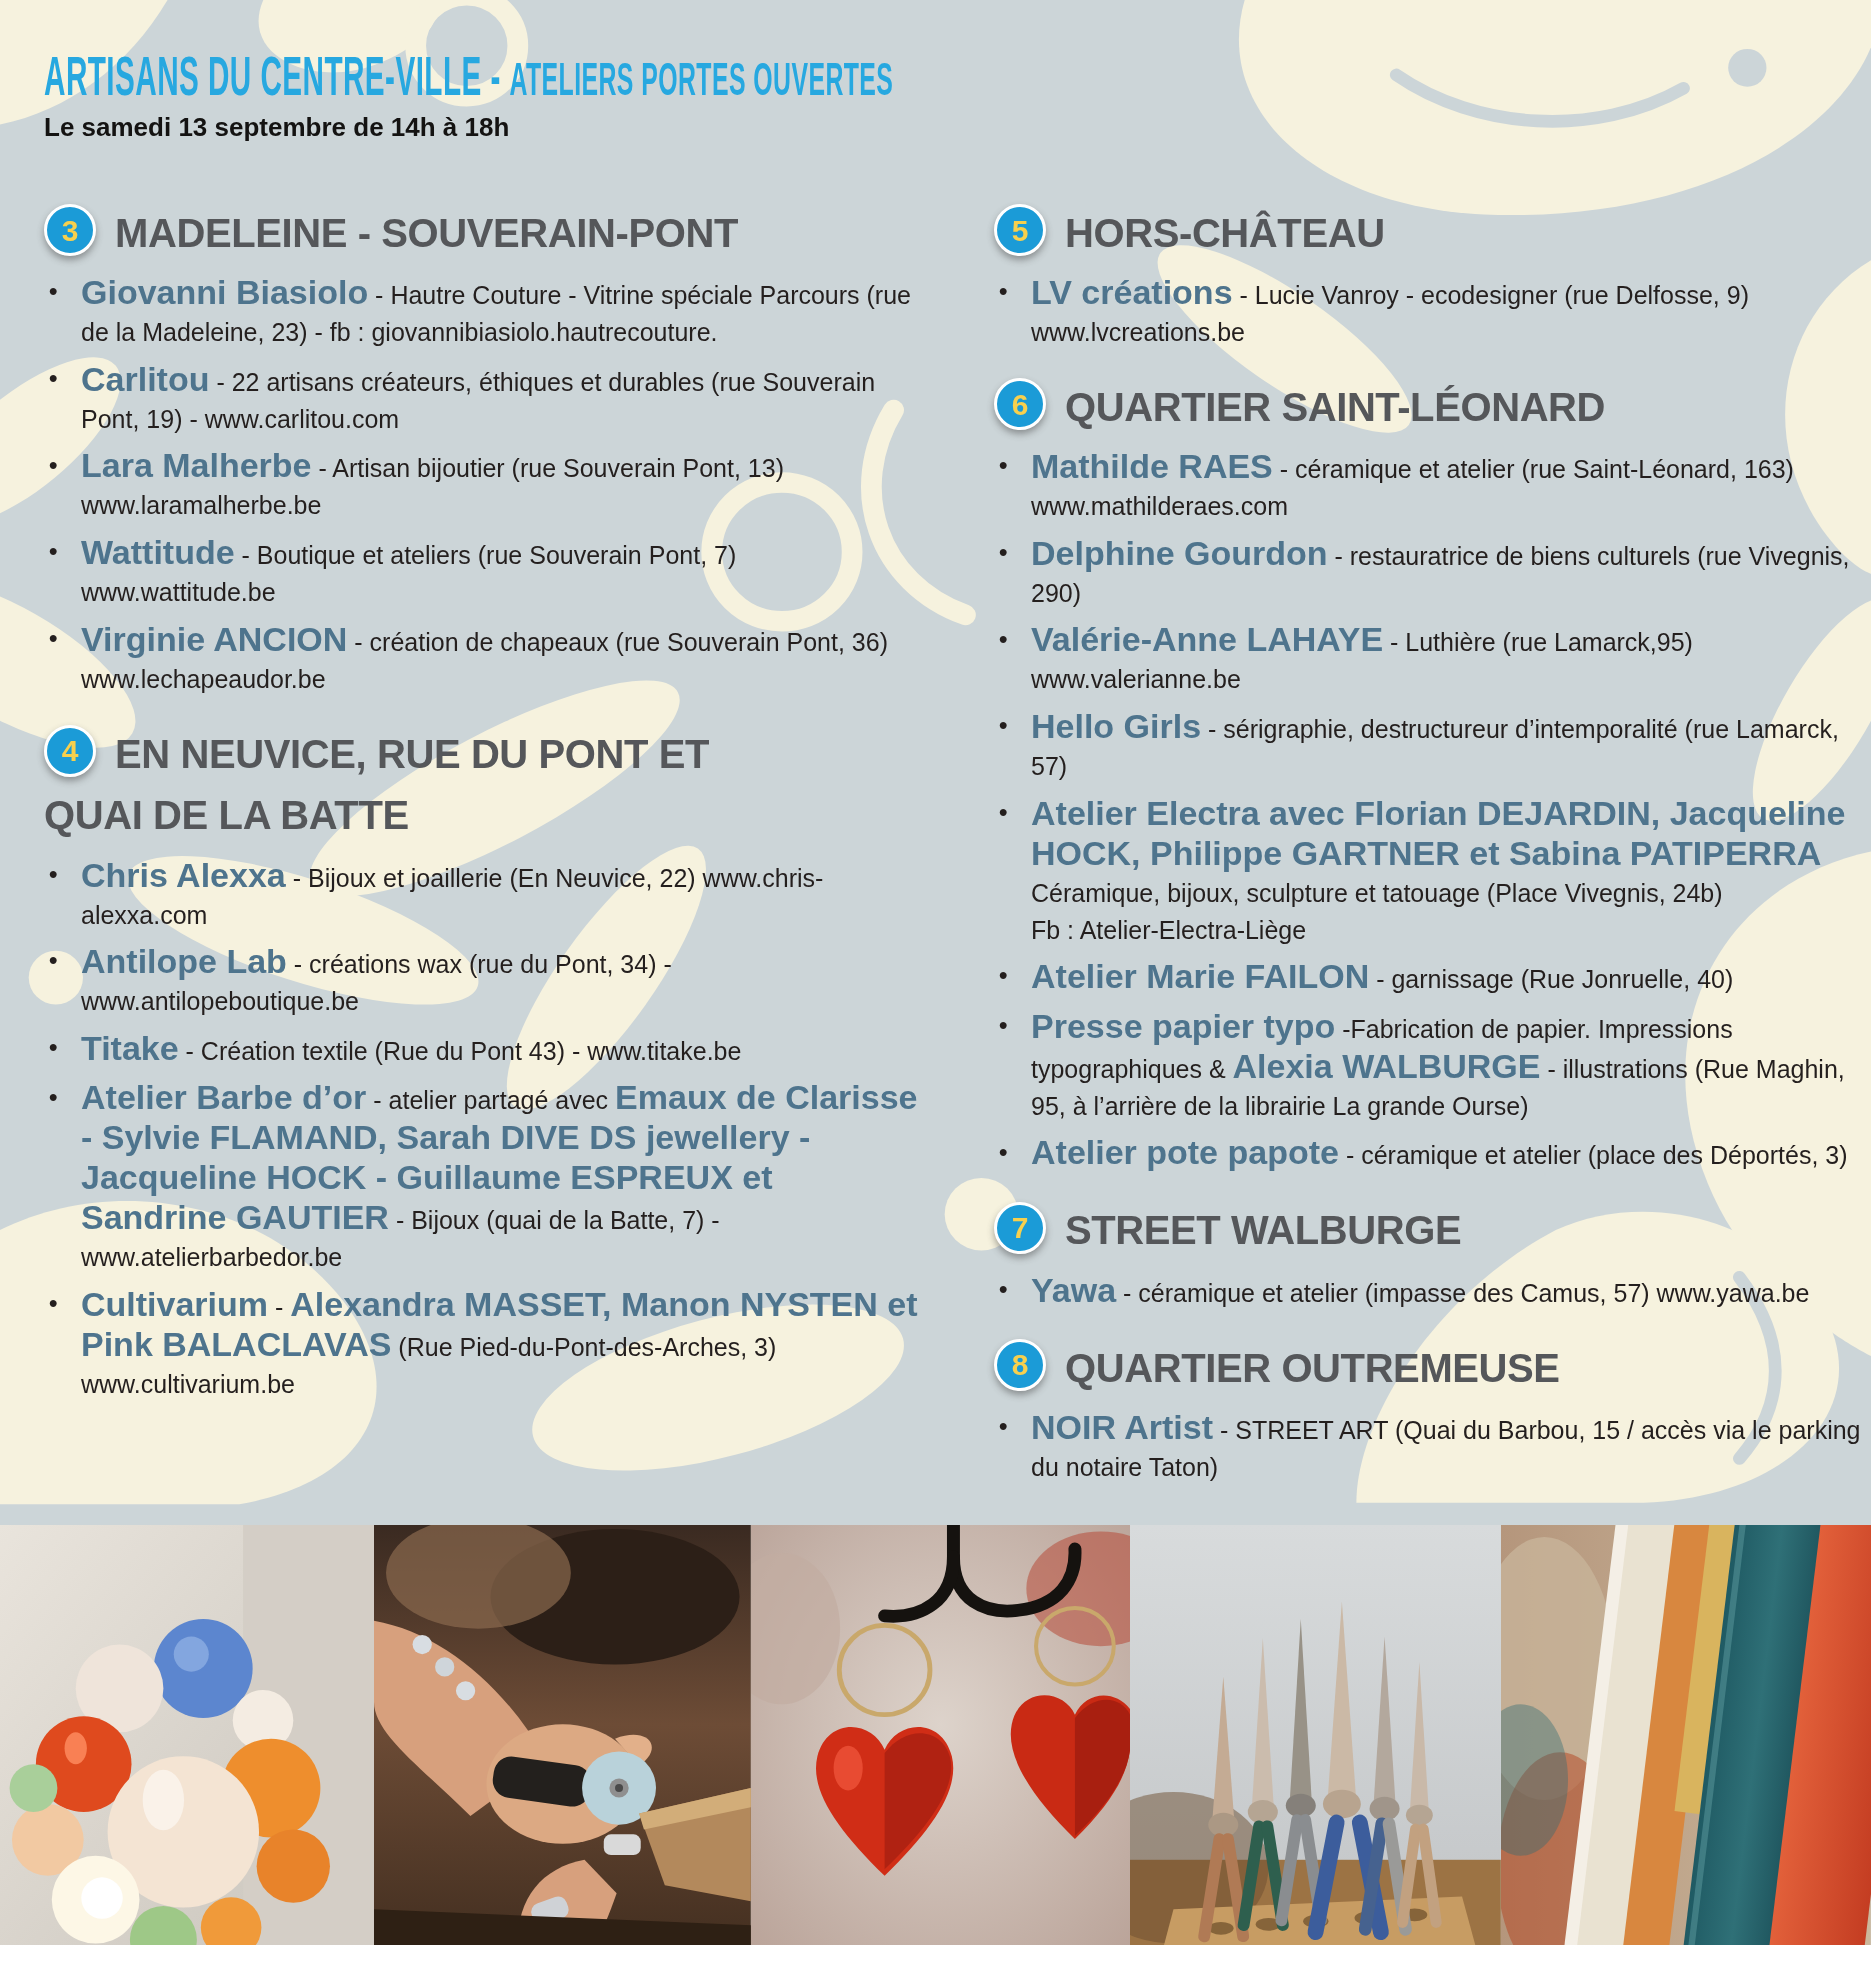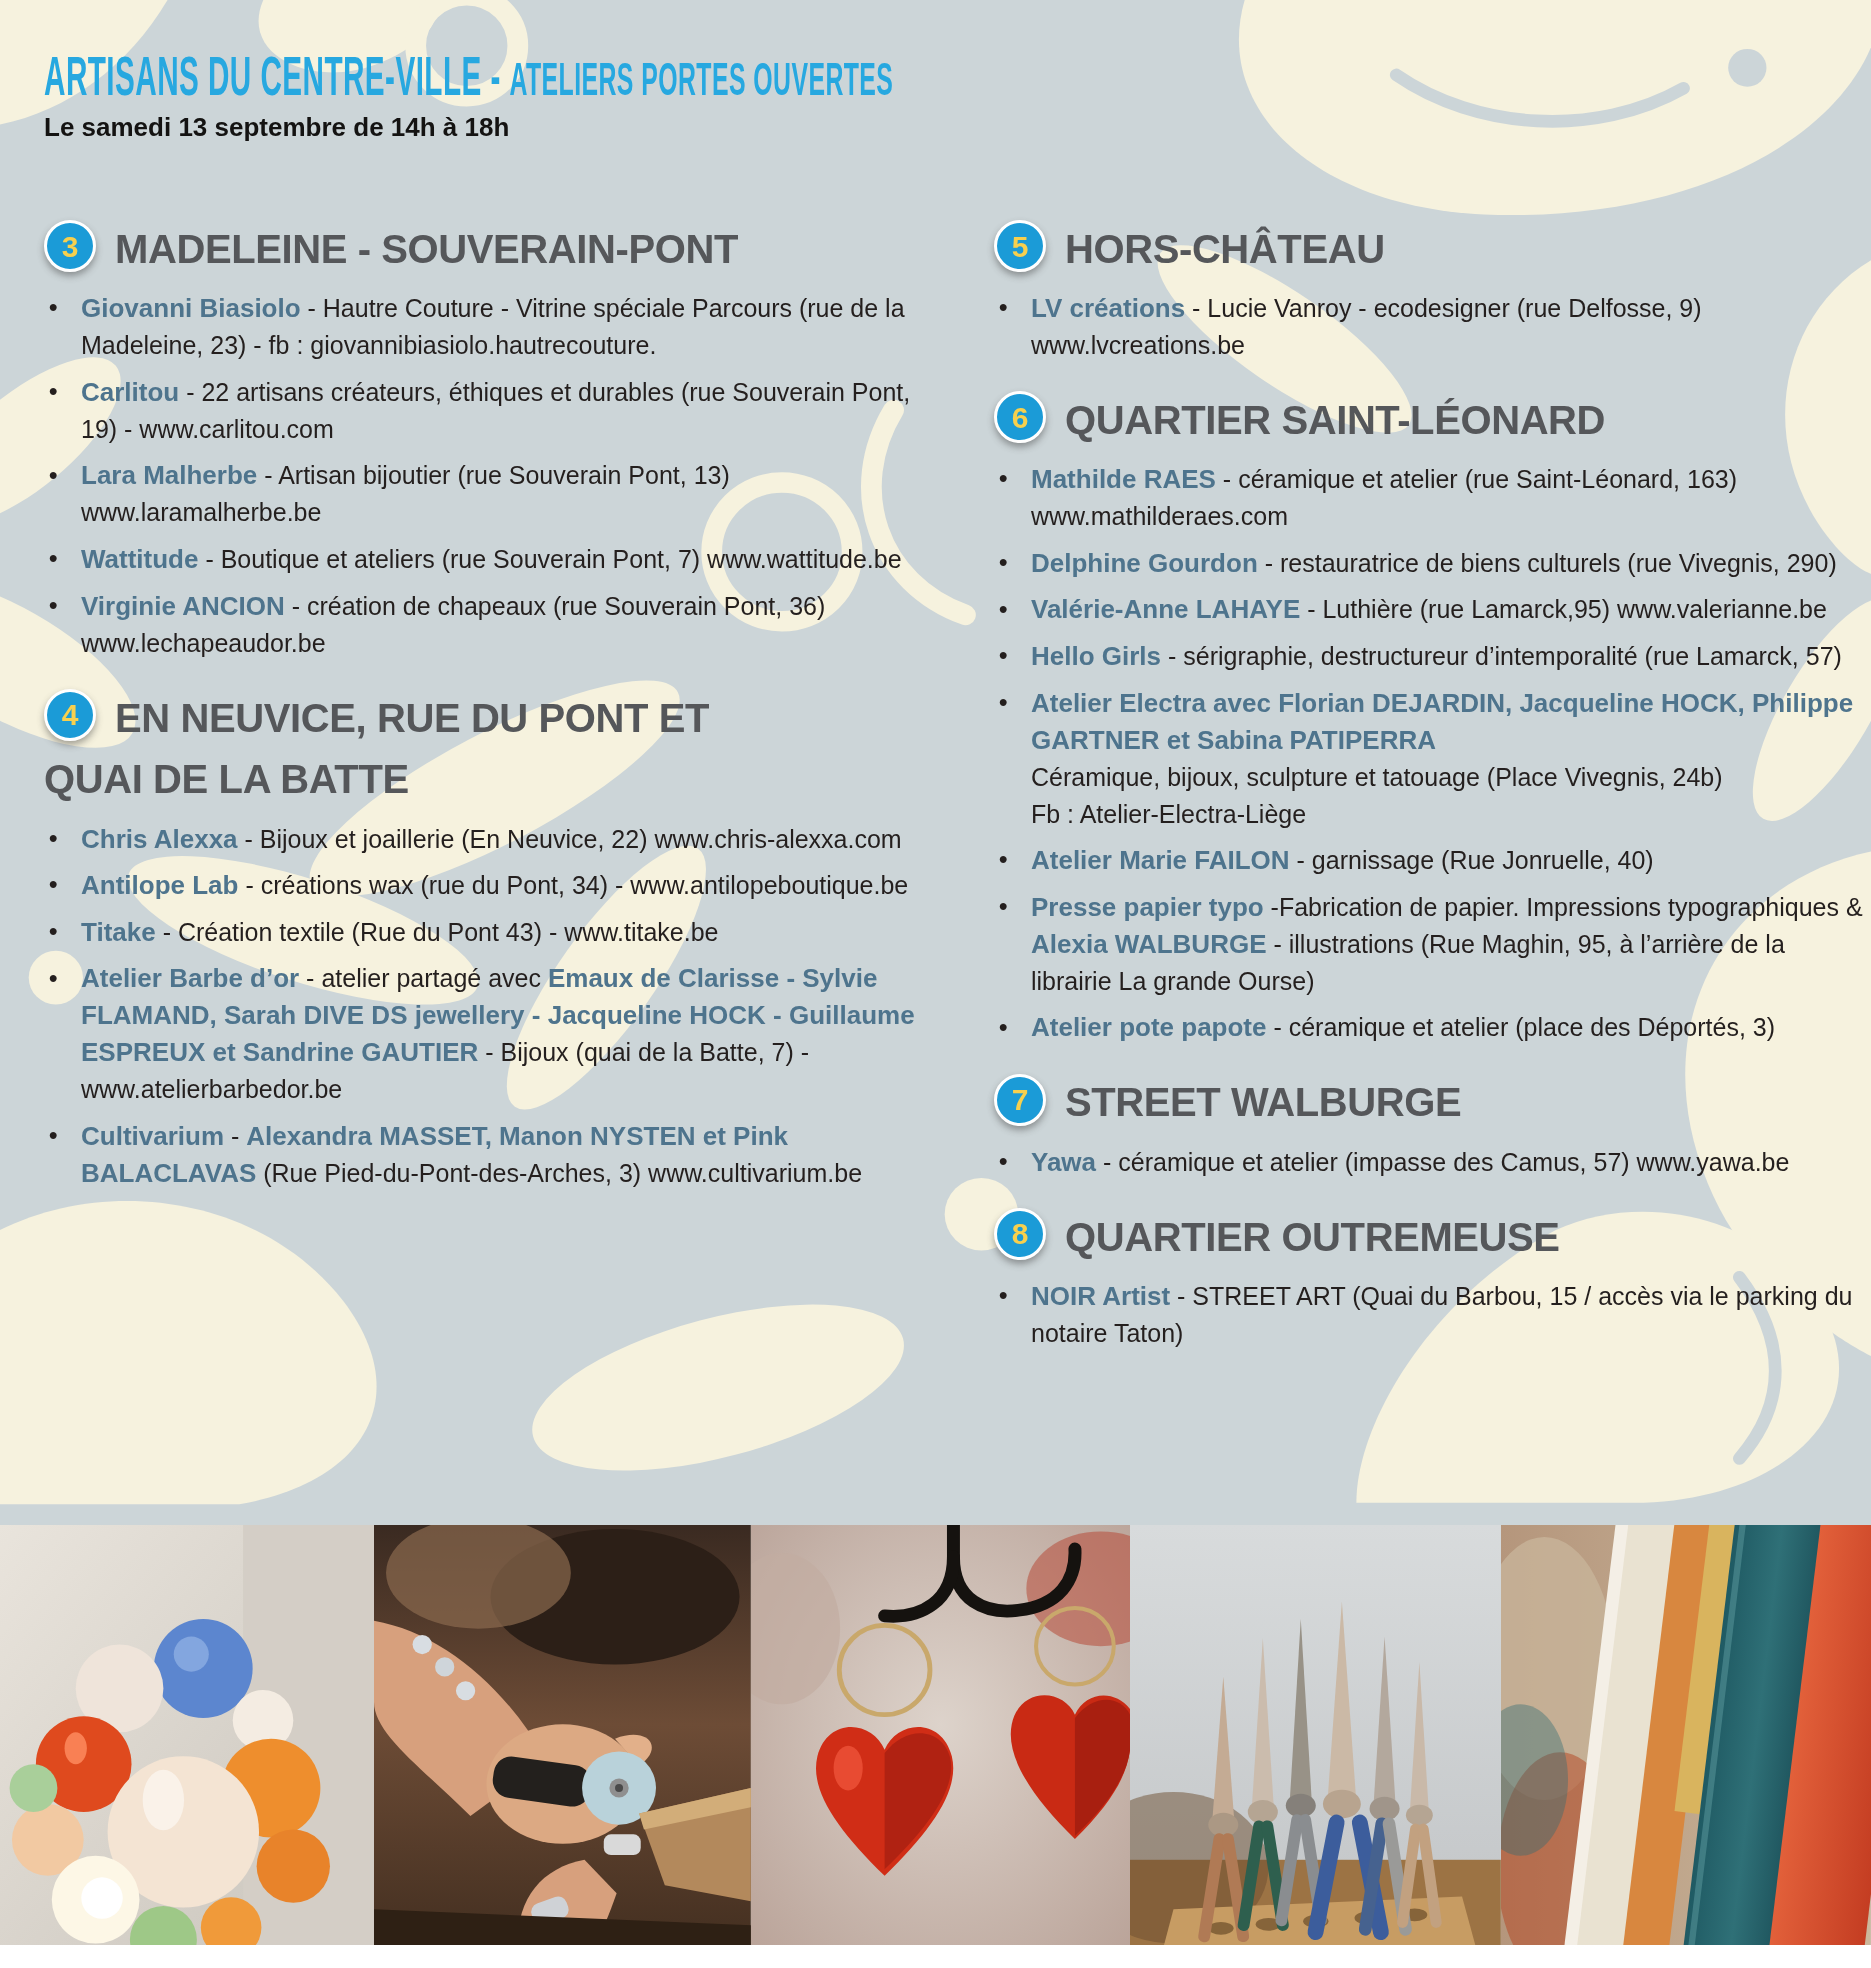--- a/index.html
+++ b/index.html
@@ -10,34 +10,34 @@
   .fillbase{fill:var(--bg-base,#ccd5d8);}
   .patline{fill:none;stroke:var(--bg-base,#ccd5d8);stroke-width:16;stroke-linecap:round;}
   .patline2{fill:none;stroke:var(--bg-pattern,#f6f2de);stroke-width:26;stroke-linecap:round;}
 
   .header{position:absolute;left:44px;top:48px;z-index:2;}
   .title{white-space:nowrap;transform:scaleX(.54);transform-origin:0 0;color:var(--title-blue,#27a8e0);font-weight:bold;line-height:1.05;}
   .t1{font-size:55px;letter-spacing:0.8px;}
   .t2{font-size:46px;letter-spacing:0.8px;}
   .subtitle{margin-top:6px;font-size:26px;font-weight:bold;color:#141312;}
 
-  .col{position:absolute;top:217px;z-index:2;}
+  .col{position:absolute;top:201px;z-index:2;}
   .col-left{left:44px;width:882px;}
   .col-right{left:994px;width:878px;}
 
   .section{margin-bottom:24px;}
   .heading{margin:0 0 11.2px 0;font-size:40px;line-height:59px;font-weight:bold;color:var(--heading-gray,#55575a);letter-spacing:-0.4px;}
   .badge{display:inline-flex;align-items:center;justify-content:center;width:46px;height:46px;border-radius:50%;
          background:var(--badge-blue,#1b9bd7);border:3.2px solid #ffffff;box-shadow:0 4px 7.2px rgba(60,60,60,.45);
          color:var(--badge-yellow,#f7d04e);font-size:30px;font-weight:bold;vertical-align:middle;margin-right:19px;margin-top:-6.4px;}
   .htext{vertical-align:middle;}
 
   .entry{position:relative;padding-left:37px;margin-bottom:9.6px;font-size:25px;line-height:37px;color:var(--body-dark,#241f1e);}
   .entry::before{content:"•";position:absolute;left:4.8px;top:-0.8px;font-size:25.5px;color:var(--body-dark,#241f1e);}
-  .nm{color:var(--name-blue,#4e748d);font-weight:bold;font-size:26px;}
+  .nm{color:var(--name-blue,#4e748d);font-weight:bold;font-size:34px;}
   .tx{}
 
   .photos{position:absolute;left:0;top:1525px;width:1871px;height:444px;display:flex;z-index:3;}
   .photo{margin:0;height:100%;}
   .photo svg{display:block;width:100%;height:100%;}
   .p1{width:374px;}.p2{width:377px;}.p3{width:380px;}.p4{width:371px;}.p5{width:370px;}
 </style>
 </head>
 <body>
 

